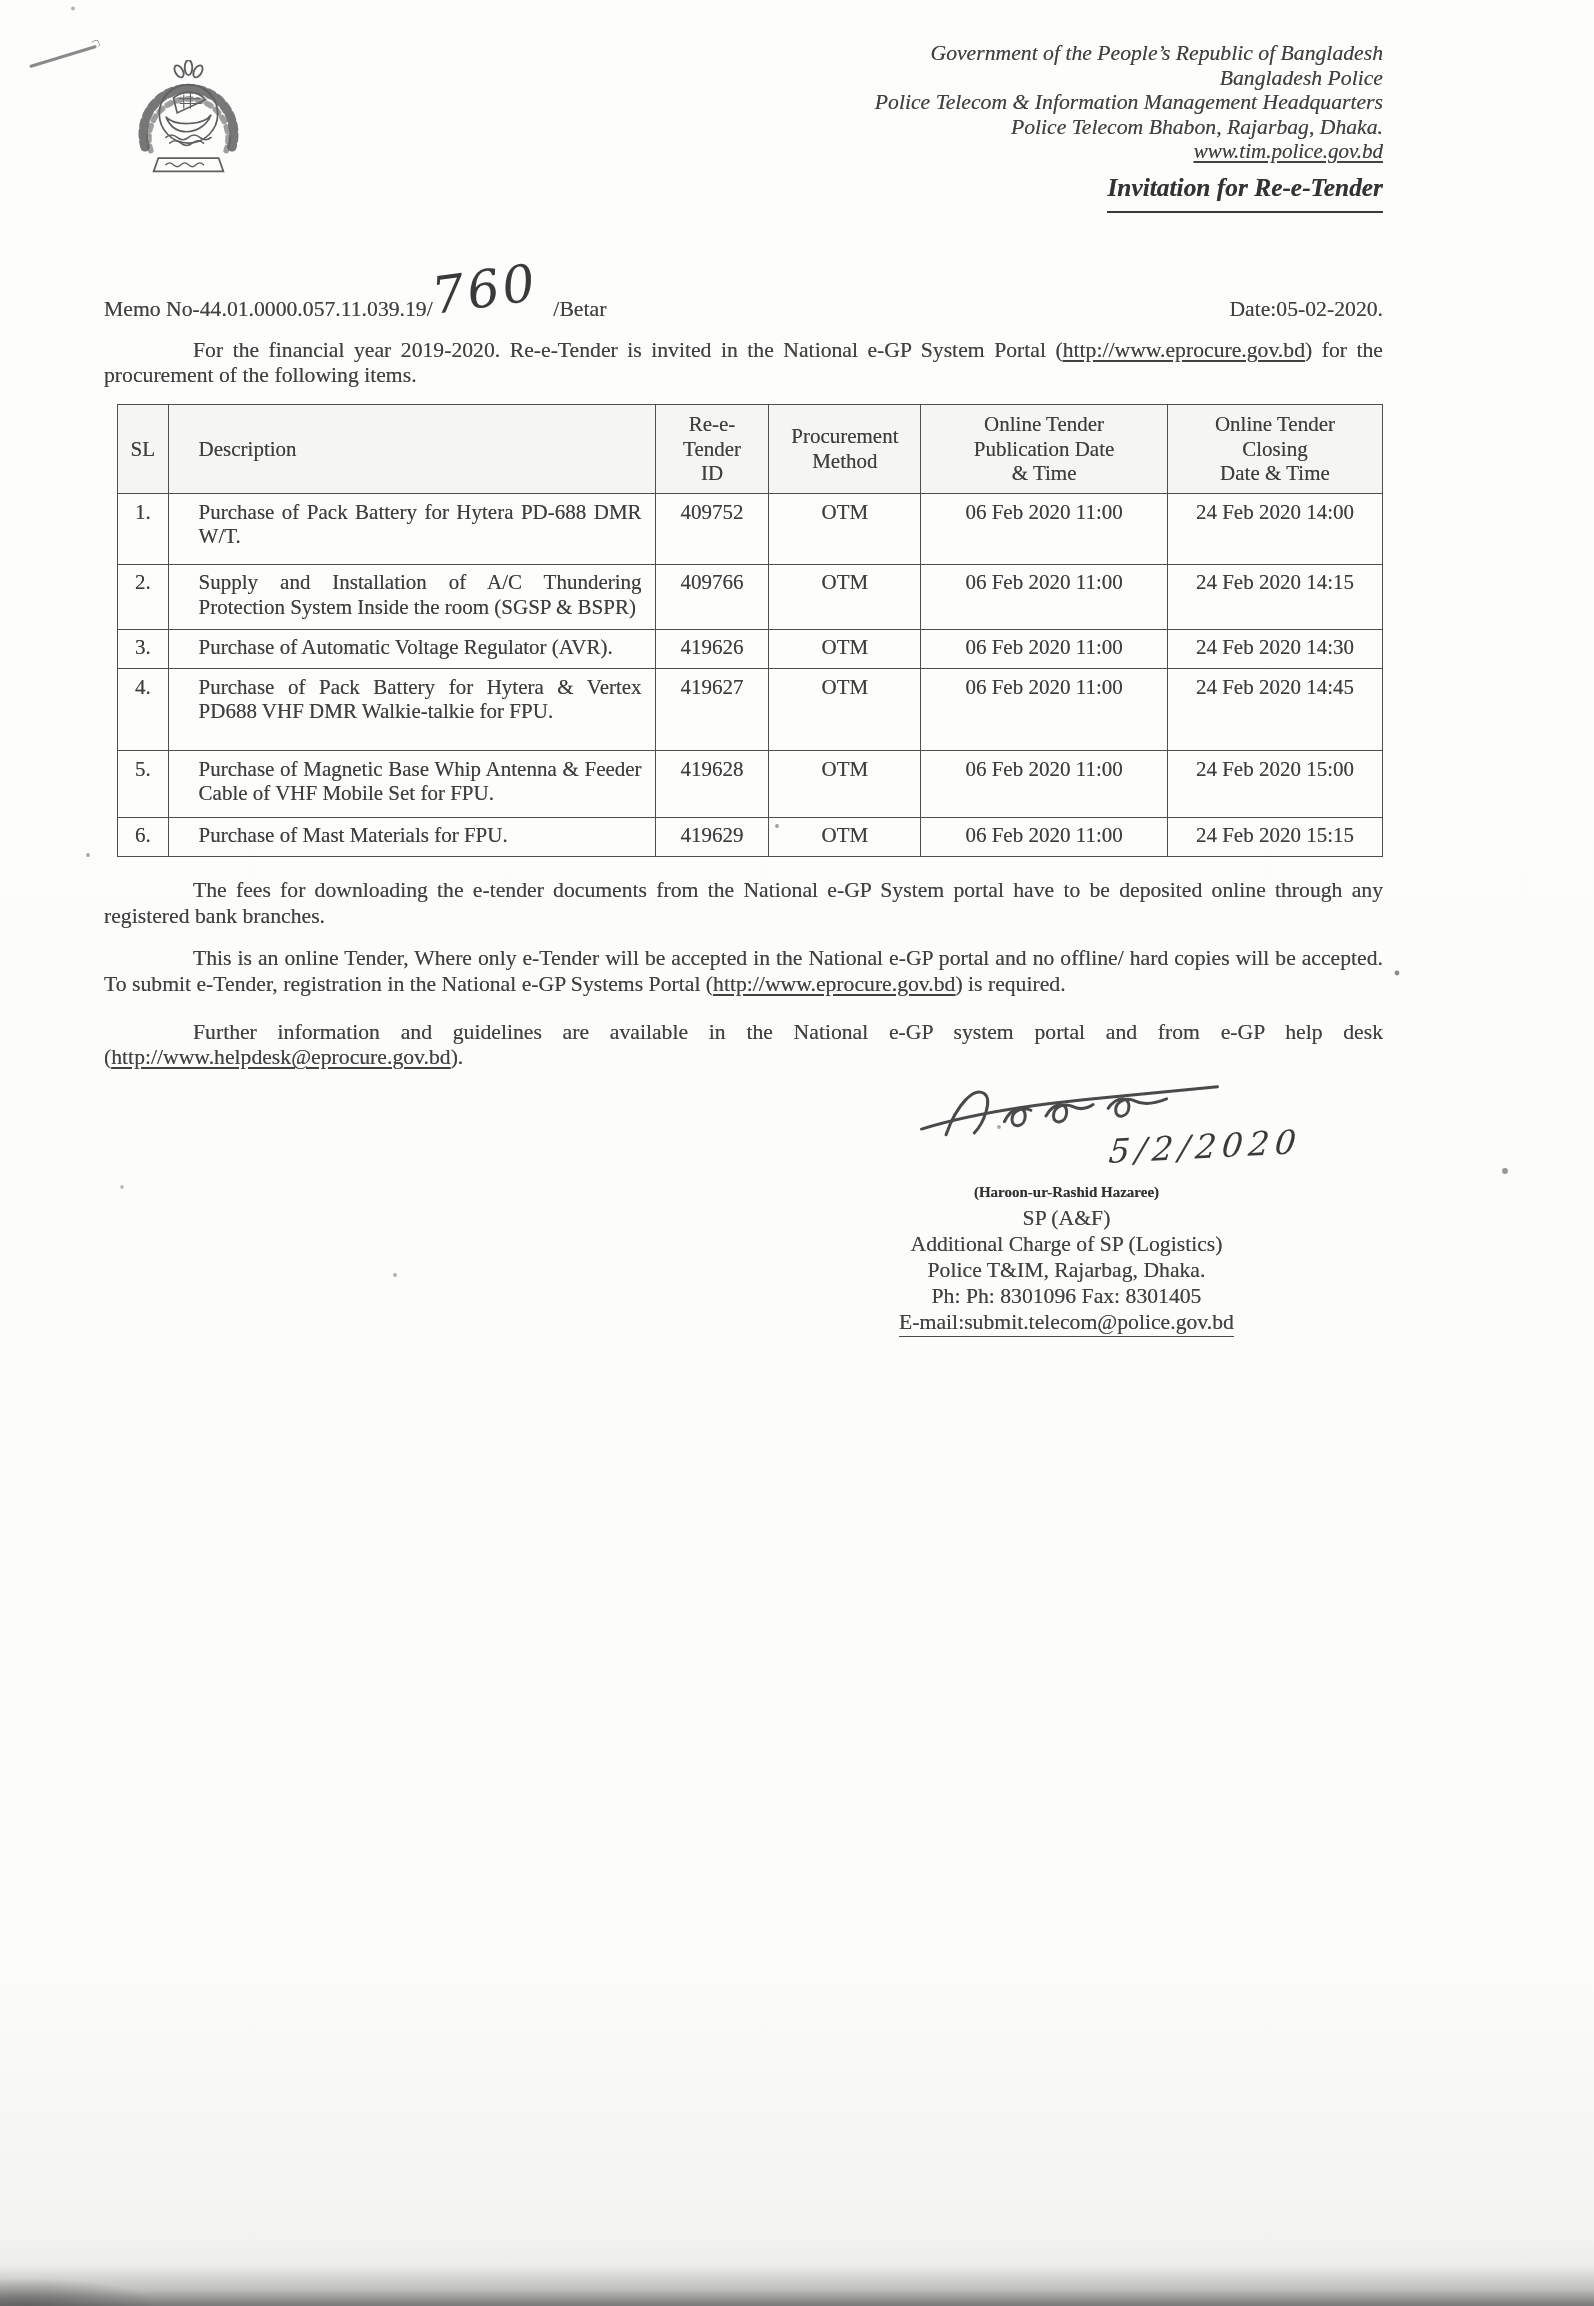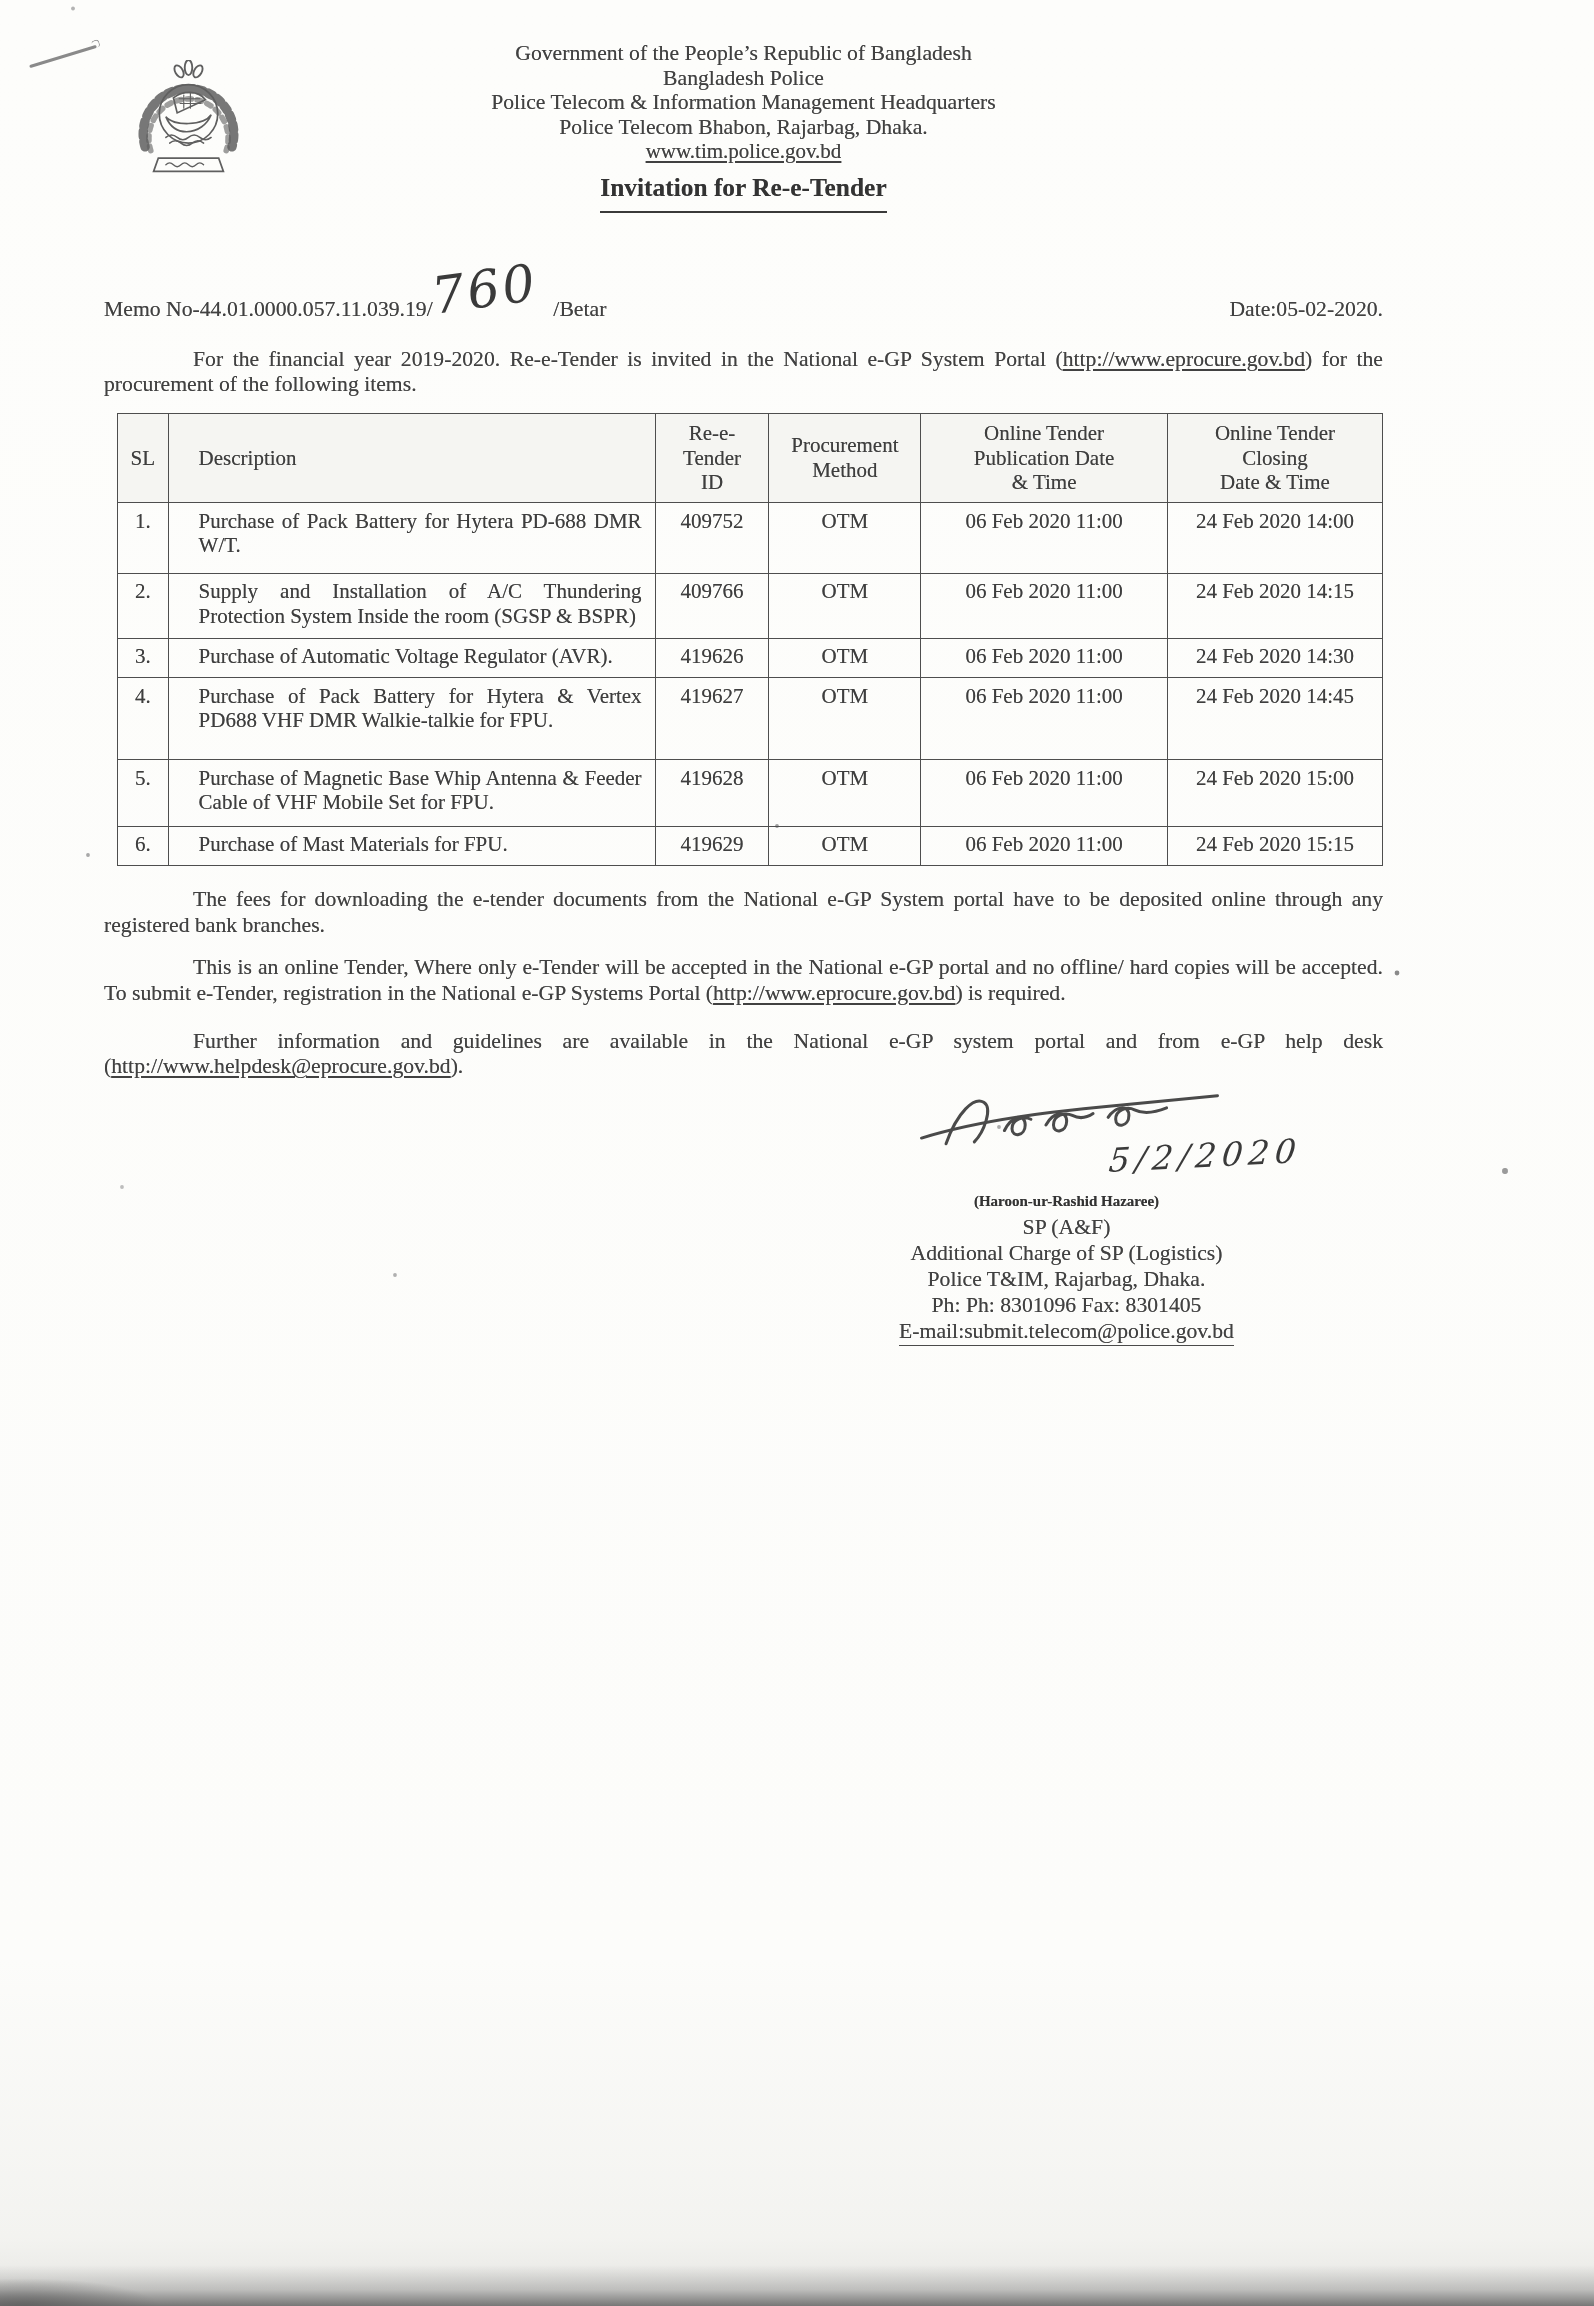--- a/index.html
+++ b/index.html
@@ -8,21 +8,21 @@
     width:1594px; height:2306px;
     background:linear-gradient(180deg,#fdfdfb 0%, #fcfcfa 85%, #f3f3f0 97%, #e4e4e1 100%);
     font-family:"Liberation Serif", serif;
     color:#414141;
     overflow:hidden;
     text-shadow:0 0 0.5px rgba(70,70,70,.65);
   }
   .content { position:absolute; left:104px; top:41px; width:1279px; }
 
   
-  .doc-header { text-align:center; }
+  .doc-header { text-align:right;font-style:italic; }
   .doc-header .hline { font-size:21.7px; line-height:24.5px; }
   .website { font-size:21px; line-height:24.5px; }
   .u { text-decoration:underline; text-underline-offset:2.8px; }
   .doc-title { margin-top:9.4px; font-size:25.4px; font-weight:bold; color:#333; }
   .doc-title span { border-bottom:2.8px solid #3a3a3a; padding-bottom:10px; }
 
   
   .emblem { position:absolute; left:130px; top:60px; }
 
   
@@ -31,21 +31,21 @@
   .memo-left { white-space:nowrap; }
   .hand { font-family:"DejaVu Serif", serif; font-style:italic; color:#3a3a3a; text-shadow:none; }
   .memo-number { display:inline-block; font-size:51px; line-height:28px; height:32px;
                  transform:rotate(-8deg); transform-origin:bottom left;
                  letter-spacing:2.8px; margin:0 13px 0 1.9px; position:relative; top:-1.9px; }
   .memo-date { font-size:21.7px; }
 
   
   .para { font-size:21.7px; line-height:25.4px; text-align:justify; margin:0; }
   .para.indent { text-indent:89px; }
-  .p-intro   { margin-top:25px; }
+  .p-intro   { margin-top:16px; }
   .p-online  { margin-top:17px; }
   .p-fees    { margin-top:21px; }
   .p-further { margin-top:22.6px; }
 
   
   table.tender { border-collapse:collapse; width:1266px; margin:15px 0 0 13px;
                  font-size:21px; line-height:24.5px; color:#3e3e3e; }
   .tender th, .tender td { border:1.9px solid #4e4e4e; }
   .tender th { font-weight:normal; white-space:pre-line; text-align:center;
                padding:7.5px 5.6px; background:#f5f5f2; vertical-align:middle; }

